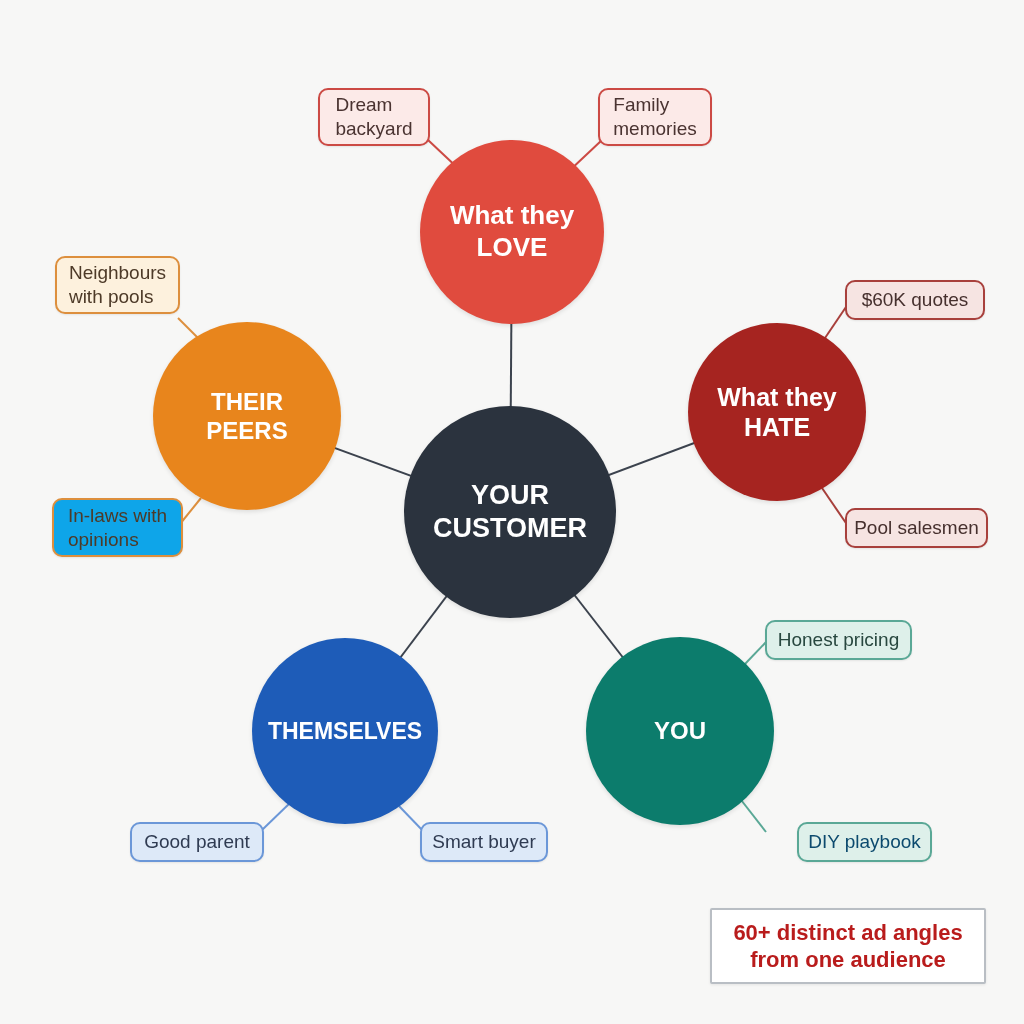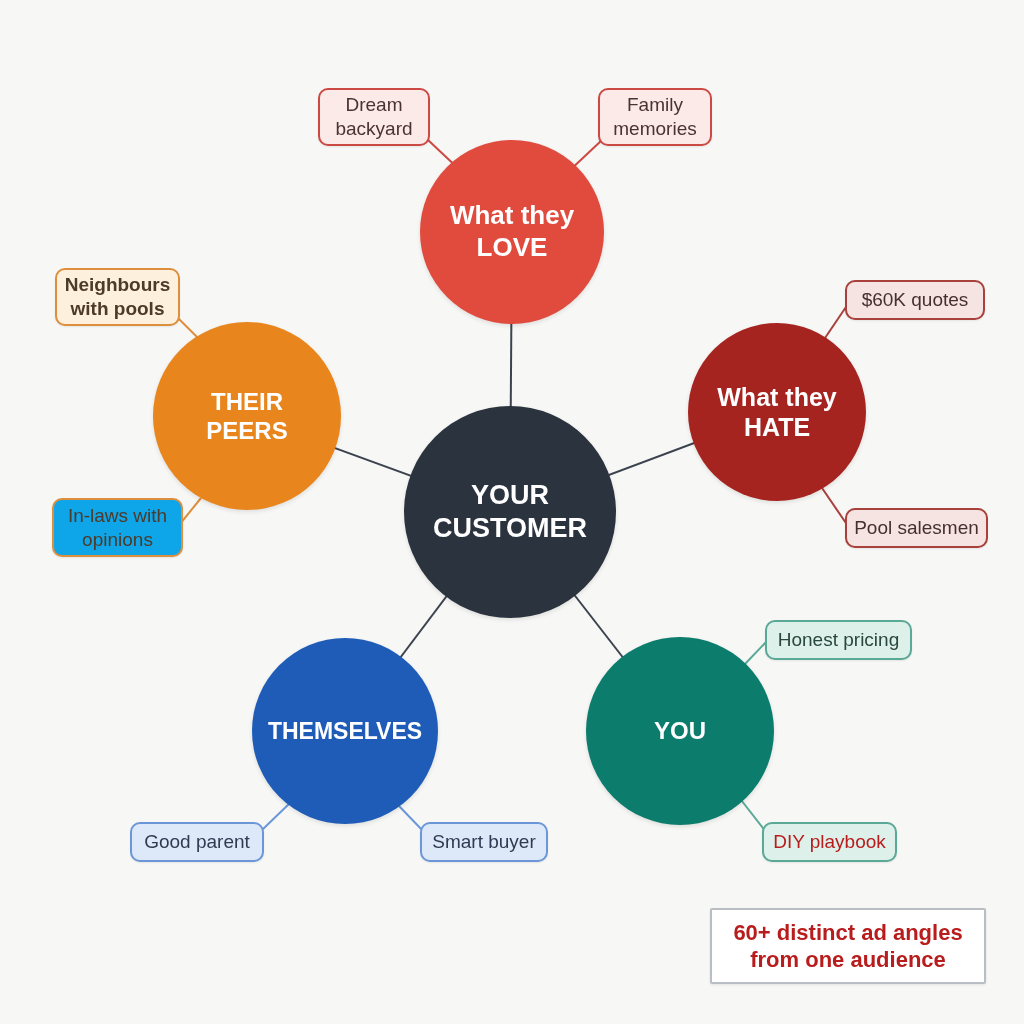--- a/index.html
+++ b/index.html
@@ -42,32 +42,32 @@
   .n-themselves  { left: 345px; top: 731px; width: 186px; height: 186px; font-size: 23px; }
   .n-you         { left: 680px; top: 731px; width: 188px; height: 188px; font-size: 24px; }
 
   .tag {
     position: absolute;
     border: 2px solid;
     border-radius: 10px;
     display: flex;
     align-items: center;
     justify-content: center;
-    text-align: center;
+    text-align: left;
     font-size: 19px;
     line-height: 1.25;
     white-space: pre-line;
     box-shadow: 0 1px 2px rgba(0,0,0,0.08);
     padding: 2px 6px;
   }
   .t-dream     { left: 318px; top:  88px; width: 112px; height: 58px; }
   .t-family    { left: 598px; top:  88px; width: 114px; height: 58px; }
   .t-60k       { left: 845px; top: 280px; width: 140px; height: 40px; }
   .t-pool      { left: 845px; top: 508px; width: 143px; height: 40px; }
-  .t-neigh     { left:  55px; top: 268px; width: 125px; height: 58px; font-weight: bold; }
+  .t-neigh     { left:  55px; top: 256px; width: 125px; height: 58px; }
   .t-inlaws    { left:  52px; top: 498px; width: 131px; height: 59px; }
   .t-goodp     { left: 130px; top: 822px; width: 134px; height: 40px; }
   .t-smartb    { left: 420px; top: 822px; width: 128px; height: 40px; }
   .t-honest    { left: 765px; top: 620px; width: 147px; height: 40px; }
   .t-diy       { left: 762px; top: 822px; width: 135px; height: 40px; }
 
   .footer-box {
     position: absolute;
     left: 710px; top: 908px;
     width: 276px; height: 76px;
@@ -167,21 +167,21 @@
   <div class="tag t-goodp" style="background: rgb(221, 233, 248); border-color: rgb(107, 151, 216); color: rgb(47, 59, 82);">
     <span>Good parent</span>
   </div>
   <div class="tag t-smartb" style="background: rgb(221, 233, 248); border-color: rgb(107, 151, 216); color: rgb(47, 59, 82);">
     <span>Smart buyer</span>
   </div>
 
   <div class="tag t-honest" style="background: rgb(222, 240, 234); border-color: rgb(90, 168, 150); color: rgb(40, 71, 63);">
     <span>Honest pricing</span>
   </div>
-  <div class="tag t-diy" style="background: rgb(222, 240, 234); border-color: rgb(90, 168, 150); color: #b91c1c;">
+  <div class="tag t-diy" style="background: rgb(222, 240, 234); border-color: rgb(90, 168, 150); color: #0c4a6e; margin-left: 35px;">
     <span>DIY playbook</span>
   </div>
 
   <div class="footer-box">
     <span>60+ distinct ad angles
 from one audience</span>
   </div>
 
 </div>
 

